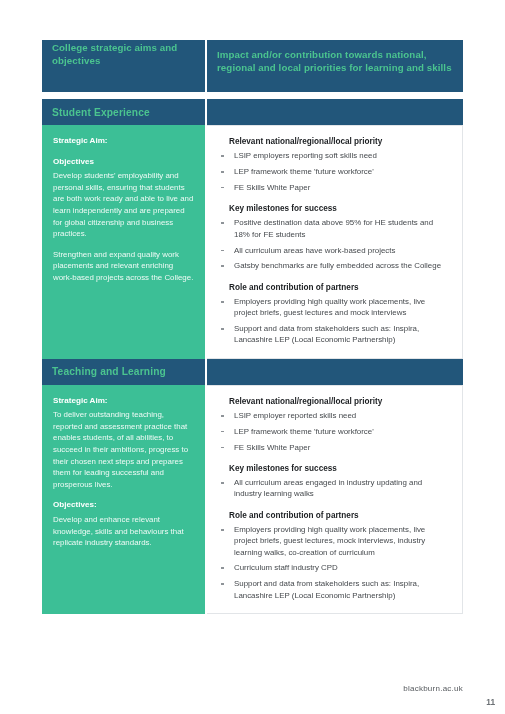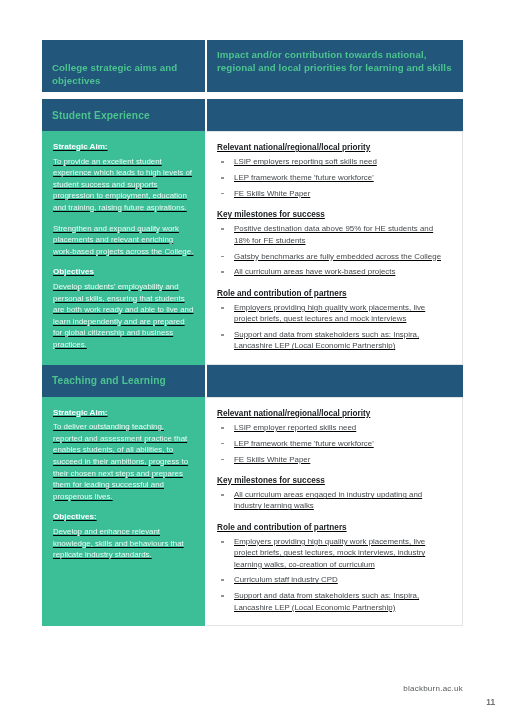--- a/index.html
+++ b/index.html
@@ -40,49 +40,48 @@
   }
   .header-cell {
     background: #22567a;
     color: #4bc48f;
     font-weight: bold;
     font-size: 9.7px;
     line-height: 12.6px;
     letter-spacing: 0.1px;
     padding: 9px 10px 0 10px;
   }
-  .header-cell.col-left { padding-top: 22px; }
+  .header-cell.col-left { padding-top: 2px; }
 
   .row-gap { height: 7px; background: #ffffff; }
 
   
   .section-band {
     display: flex;
     gap: 2px;
-    height: 32px;
+    height: 26px;
   }
   .section-band .band-cell {
     background: #22567a;
     display: flex;
     align-items: center;
   }
   .section-title {
     color: #4bc48f;
     font-weight: bold;
     font-size: 10.2px;
     letter-spacing: 0.15px;
     padding-left: 10px;
   }
 
   
   .section-body {
     display: flex;
     gap: 2px;
     align-items: stretch;
-    text-decoration: underline;
   }
 
   .aim-cell {
     background: #3cbf96;
     color: #eefaf5;
     padding: 10px 11px 12px 11px;
     font-size: 7.9px;
     line-height: 11.6px;
   }
   .aim-cell .lbl {
@@ -103,20 +102,21 @@
     font-size: 7.9px;
     line-height: 11.3px;
     color: #3e4246;
   }
   .detail-cell .head {
     font-weight: bold;
     color: #1c1f22;
     font-size: 8.2px;
     display: block;
     margin-bottom: 3px;
+    margin-left: 12px;
   }
   .detail-block { margin-bottom: 10px; }
   .detail-block:last-child { margin-bottom: 0; }
 
   ul.bullets { list-style: none; }
   ul.bullets li {
     position: relative;
     padding-left: 17px;
     margin-bottom: 4.5px;
     color: #45494d;
@@ -167,39 +167,39 @@
 
     <div id="sections">
         <div class="section-band">
           <div class="band-cell col-left">
             <span class="section-title">Student Experience</span>
           </div>
           <div class="band-cell col-right"></div>
         </div>
         <div class="section-body">
           <div class="aim-cell col-left">
-            <p><span class="lbl">Strategic Aim:</span><span>To provide an excellent student experience which leads to high levels of student success and supports progression to employment, education and training, raising future aspirations.</span></p>
+            <p><span class="lbl">Strategic Aim:</span></p>
+            <p><span class="lbl">Objectives</span><span>Develop students' employability and personal skills, ensuring that students are both work ready and able to live and learn independently and are prepared for global citizenship and business practices.</span></p>
             <p>Strengthen and expand quality work placements and relevant enriching work-based projects across the College.</p>
-            <p><span class="lbl">Objectives</span><span>Develop students' employability and personal skills, ensuring that students are both work ready and able to live and learn independently and are prepared for global citizenship and business practices.</span></p>
           </div>
           <div class="detail-cell col-right">
             <div class="detail-block">
               <span class="head">Relevant national/regional/local priority</span>
               <ul class="bullets">
                 <li>LSIP employers reporting soft skills need</li>
                 <li>LEP framework theme 'future workforce'</li>
                 <li>FE Skills White Paper</li>
               </ul>
             </div>
             <div class="detail-block">
               <span class="head">Key milestones for success</span>
               <ul class="bullets">
                 <li>Positive destination data above 95% for HE students and 18% for FE students</li>
+                <li>All curriculum areas have work-based projects</li>
                 <li>Gatsby benchmarks are fully embedded across the College</li>
-                <li>All curriculum areas have work-based projects</li>
               </ul>
             </div>
             <div class="detail-block">
               <span class="head">Role and contribution of partners</span>
               <ul class="bullets">
                 <li>Employers providing high quality work placements, live project briefs, guest lectures and mock interviews</li>
                 <li>Support and data from stakeholders such as: Inspira, Lancashire LEP (Local Economic Partnership)</li>
               </ul>
             </div>
           </div>

